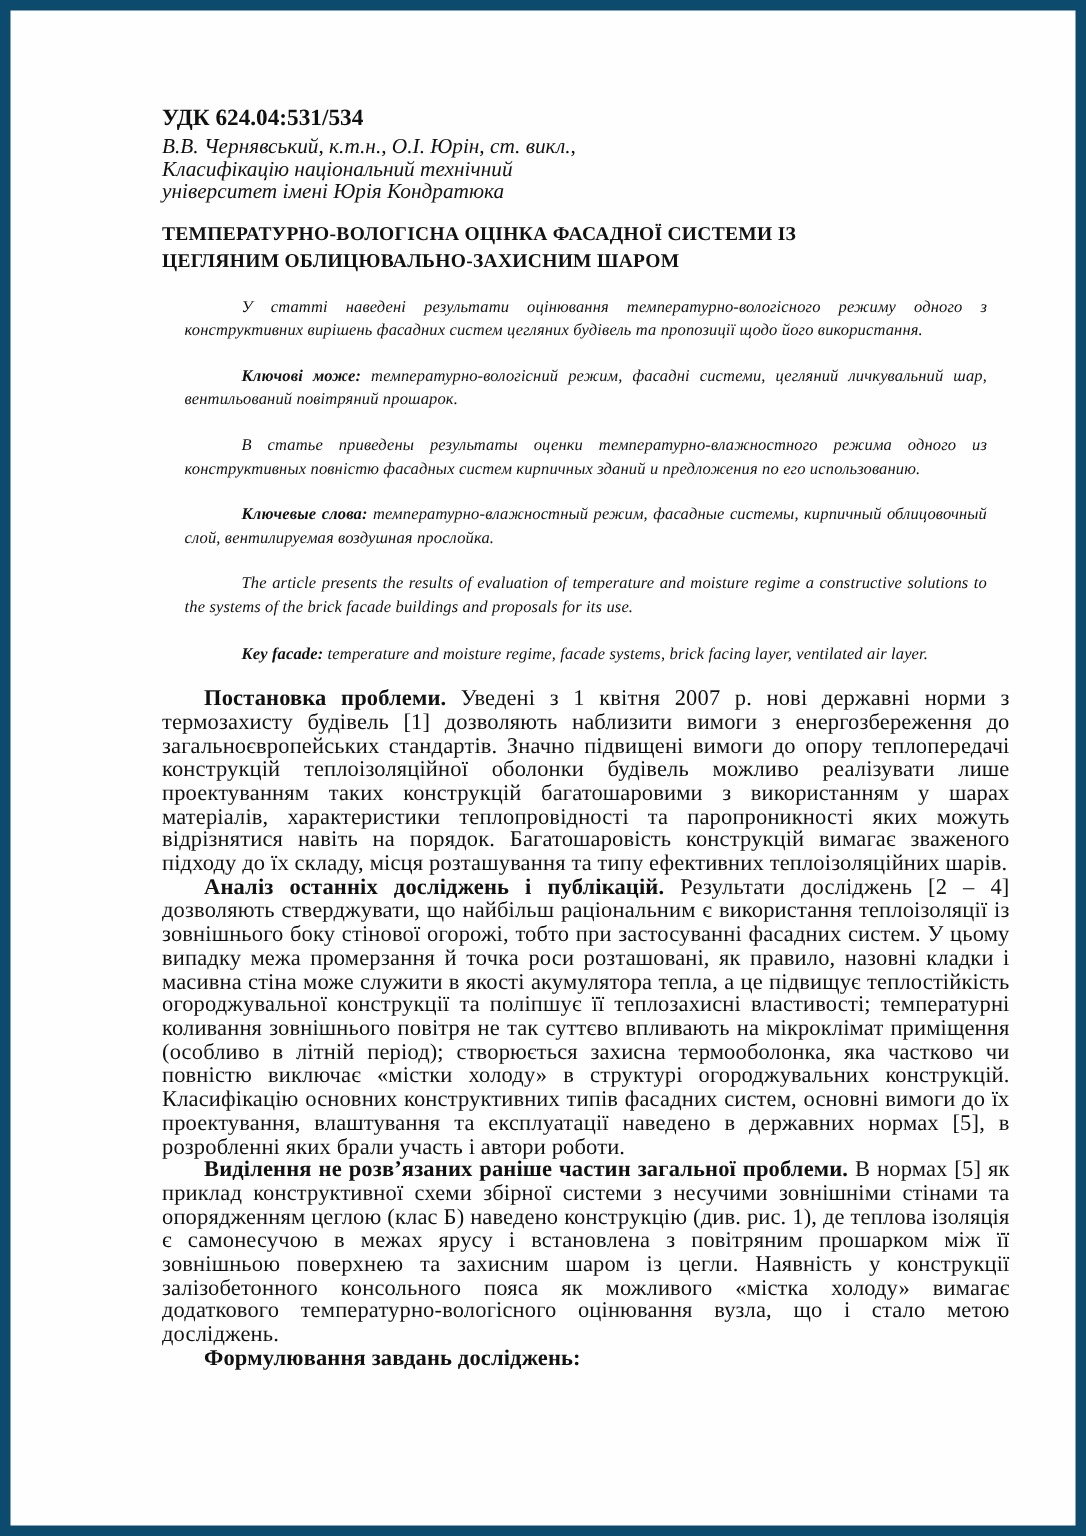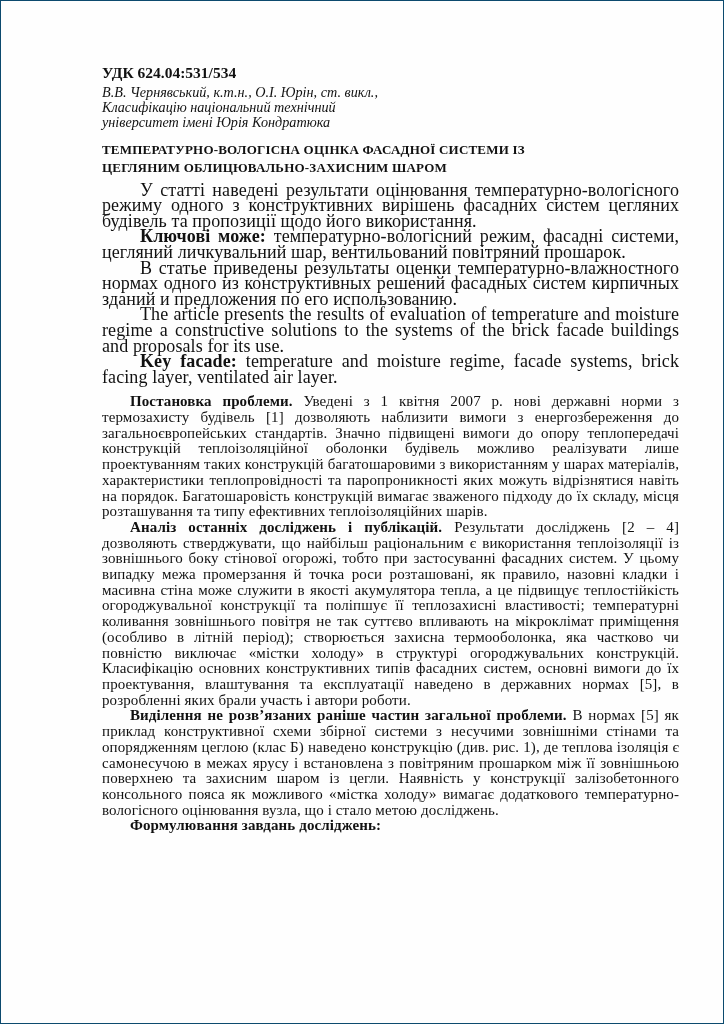--- a/index.html
+++ b/index.html
@@ -6,21 +6,21 @@
     margin: 0;
     padding: 0;
     background: #ffffff;
   }
   .page {
     position: relative;
     width: 724px;
     height: 1024px;
     box-sizing: border-box;
     background: #fefefe;
-    border: 1px solid #0c4a6e;
+    border: 7px solid #0c4a6e;
     padding: 63px 44px 0 101px;
     font-family: "Liberation Serif", "DejaVu Serif", serif;
     color: #111111;
     overflow: hidden;
   }
   .udc {
     font-weight: bold;
     font-size: 15.5px;
     line-height: 18px;
     margin: 0;
@@ -38,22 +38,23 @@
     font-weight: bold;
     font-size: 13px;
     line-height: 18px;
     letter-spacing: 0.2px;
   }
   .paper-title span { display: block; }
   .abstract {
     margin-top: 6px;
   }
   .abstract p {
-    margin: 0;
-    font-size: 18px;
+    margin: 15px;
+    font-style: italic;
+    font-size: 11px;
     line-height: 15.6px;
     text-align: justify;
     text-indent: 38px;
     letter-spacing: 0.1px;
   }
   .abstract p b { font-weight: bold; }
   .body-text {
     margin-top: 9px;
   }
   .body-text p {
@@ -80,21 +81,22 @@
   </div>
 
   <div class="paper-title">
     <span>ТЕМПЕРАТУРНО-ВОЛОГІСНА ОЦІНКА ФАСАДНОЇ СИСТЕМИ ІЗ</span>
     <span>ЦЕГЛЯНИМ ОБЛИЦЮВАЛЬНО-ЗАХИСНИМ ШАРОМ</span>
   </div>
 
   <div class="abstract">
     <p>У статті наведені результати оцінювання температурно-вологісного режиму одного з конструктивних вирішень фасадних систем цегляних будівель та пропозиції щодо його використання.</p>
     <p><b>Ключові може:</b> <span>температурно-вологісний режим, фасадні системи, цегляний личкувальний шар, вентильований повітряний прошарок.</span></p>
-    <p>В статье приведены результаты оценки температурно-влажностного нормах одного из конструктивных решений фасадных систем кирпичных зданий и предложения по его использованию.</p>
+    <p>В статье приведены результаты оценки температурно-влажностного режима одного из конструктивных повністю фасадных систем кирпичных зданий и предложения по его использованию.</p>
+    <p><b>Ключевые слова:</b> <span>температурно-влажностный режим, фасадные системы, кирпичный облицовочный слой, вентилируемая воздушная прослойка.</span></p>
     <p>The article presents the results of evaluation of temperature and moisture regime a constructive solutions to the systems of the brick facade buildings and proposals for its use.</p>
     <p><b>Key facade:</b> <span>temperature and moisture regime, facade systems, brick facing layer, ventilated air layer.</span></p>
   </div>
 
   <div class="body-text">
     <p><b>Постановка проблеми.</b> <span>Уведені з 1 квітня 2007 р. нові державні норми з термозахисту будівель [1] дозволяють наблизити вимоги з енергозбереження до загальноєвропейських стандартів. Значно підвищені вимоги до опору теплопередачі конструкцій теплоізоляційної оболонки будівель можливо реалізувати лише проектуванням таких конструкцій багатошаровими з використанням у шарах матеріалів, характеристики теплопровідності та паропроникності яких можуть відрізнятися навіть на порядок. Багатошаровість конструкцій вимагає зваженого підходу до їх складу, місця розташування та типу ефективних теплоізоляційних шарів.</span></p>
     <p><b>Аналіз останніх досліджень і публікацій.</b> <span>Результати досліджень [2 – 4] дозволяють стверджувати, що найбільш раціональним є використання теплоізоляції із зовнішнього боку стінової огорожі, тобто при застосуванні фасадних систем. У цьому випадку межа промерзання й точка роси розташовані, як правило, назовні кладки і масивна стіна може служити в якості акумулятора тепла, а це підвищує теплостійкість огороджувальної конструкції та поліпшує її теплозахисні властивості; температурні коливання зовнішнього повітря не так суттєво впливають на мікроклімат приміщення (особливо в літній період); створюється захисна термооболонка, яка частково чи повністю виключає «містки холоду» в структурі огороджувальних конструкцій. Класифікацію основних конструктивних типів фасадних систем, основні вимоги до їх проектування, влаштування та експлуатації наведено в державних нормах [5], в розробленні яких брали участь і автори роботи.</span></p>
     <p><b>Виділення не розв’язаних раніше частин загальної проблеми.</b> <span>В нормах [5] як приклад конструктивної схеми збірної системи з несучими зовнішніми стінами та опорядженням цеглою (клас Б) наведено конструкцію (див. рис. 1), де теплова ізоляція є самонесучою в межах ярусу і встановлена з повітряним прошарком між її зовнішньою поверхнею та захисним шаром із цегли. Наявність у конструкції залізобетонного консольного пояса як можливого «містка холоду» вимагає додаткового температурно-вологісного оцінювання вузла, що і стало метою досліджень.</span></p>
     <p><b>Формулювання завдань досліджень:</b></p>
   </div>

